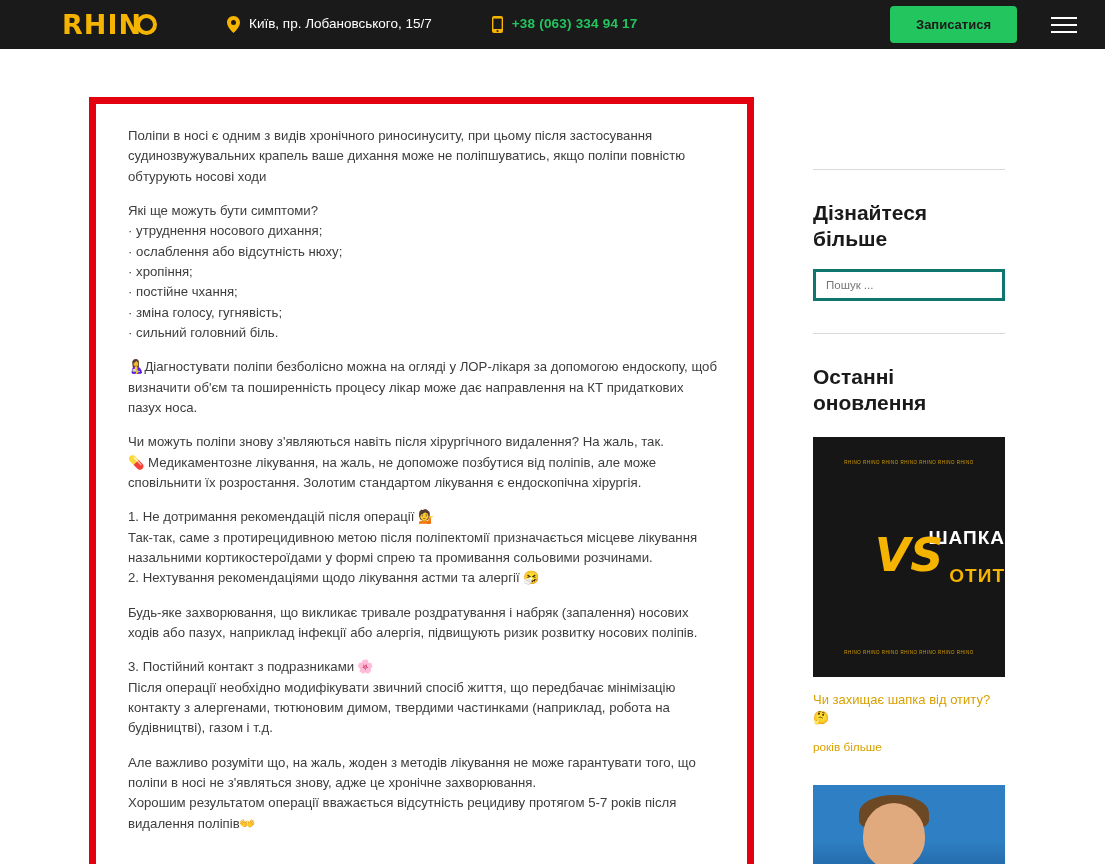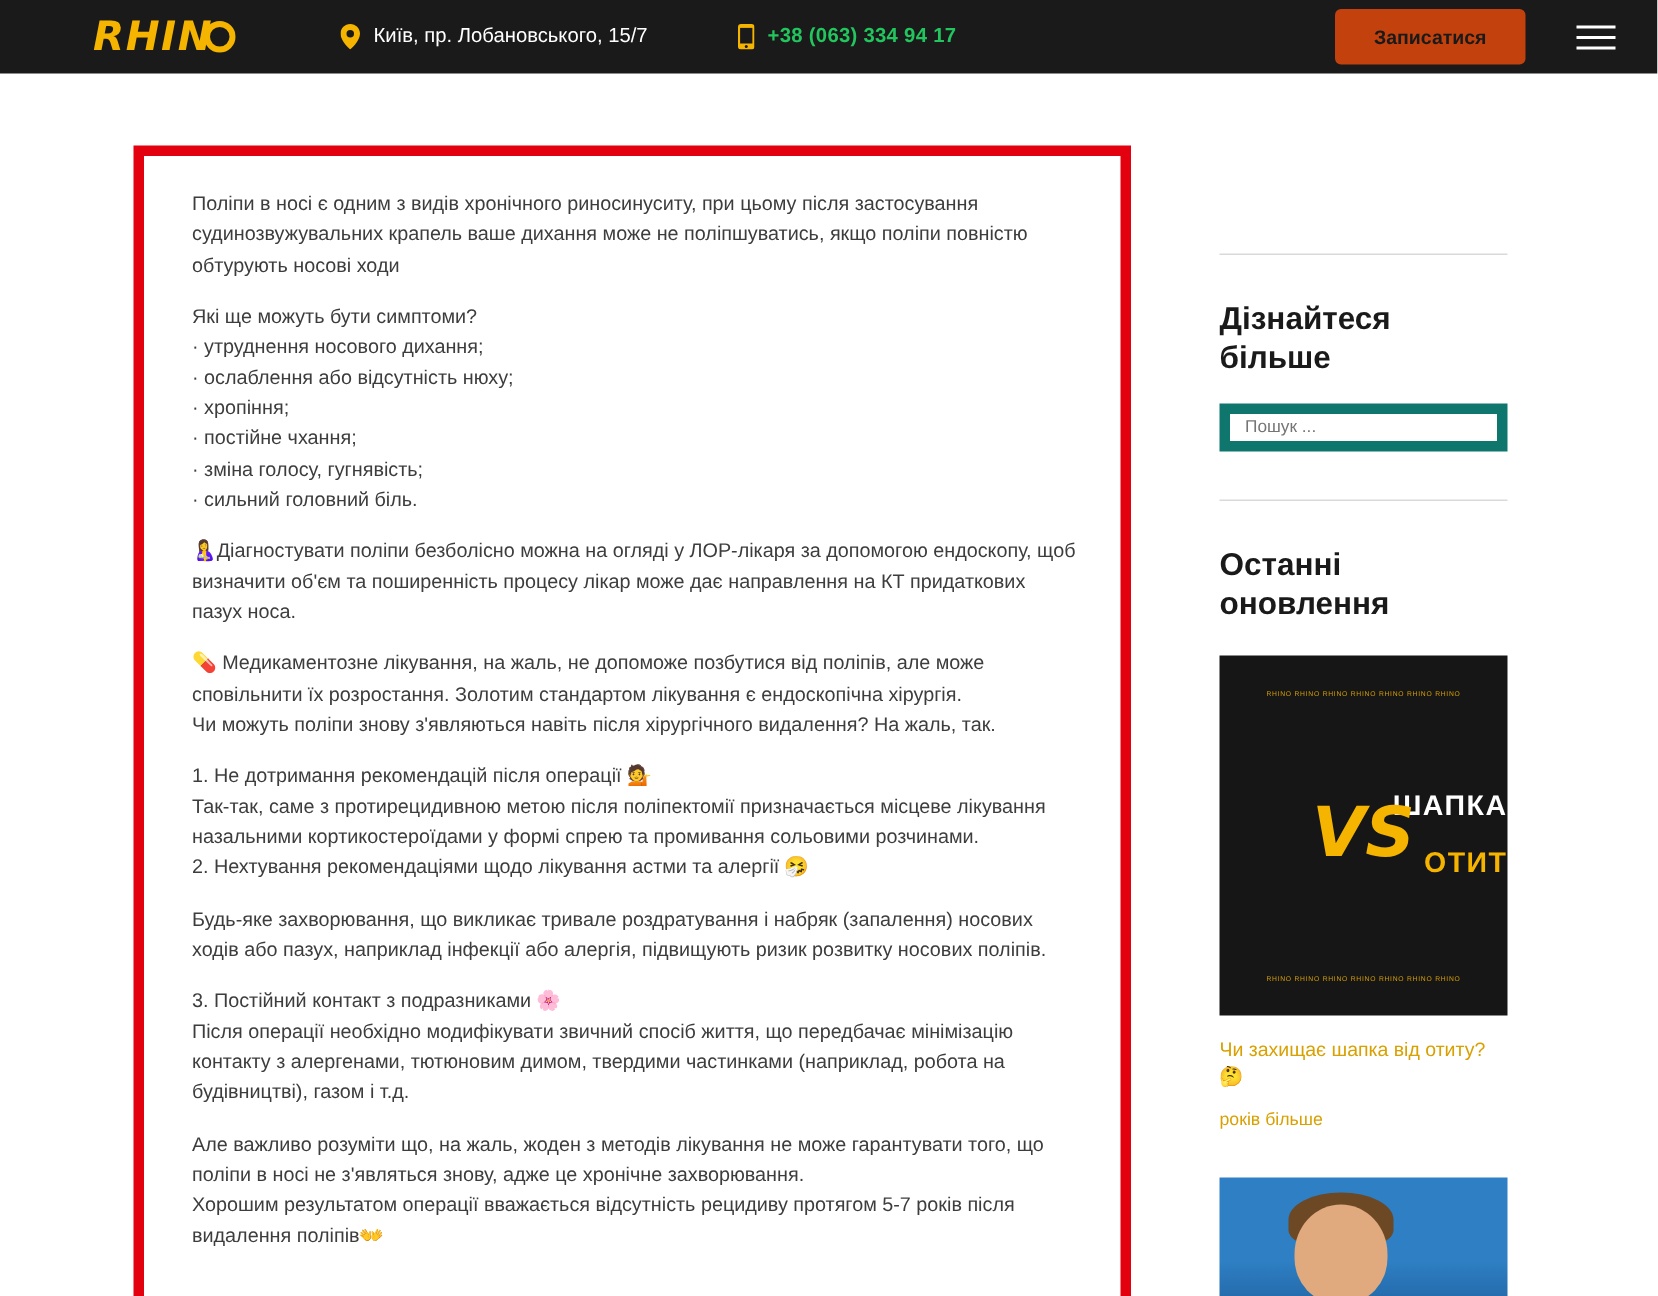--- a/index.html
+++ b/index.html
@@ -17,21 +17,20 @@
     display: flex;
     align-items: center;
     padding: 0 22px;
     position: relative;
   }
   .logo {
     display: flex;
     align-items: center;
     margin-left: 40px;
     margin-right: 70px;
-    font-style: italic;
   }
   .logo-text {
     font-size: 27px;
     font-weight: bold;
     letter-spacing: 1px;
     color: #f5b400;
     font-family: "DejaVu Sans", sans-serif;
   }
   .logo-ring {
     width: 21px; height: 21px;
@@ -46,21 +45,21 @@
     gap: 9px;
     color: #ffffff;
     font-size: 13.5px;
     margin-right: 60px;
     white-space: nowrap;
   }
   .hdr-item.phone { color: #22c55e; font-weight: bold; letter-spacing: .2px;}
   .pin-icon svg, .phone-icon svg { display: block; }
   .btn-appoint {
     margin-left: auto;
-    background: #c2410c;
+    background: #22c55e;
     color: #1a1a1a;
     font-size: 13px;
     font-weight: bold;
     border: none;
     border-radius: 4px;
     padding: 11px 26px;
     cursor: pointer;
     font-family: "Liberation Sans", sans-serif;
   }
   .burger {
@@ -113,21 +112,21 @@
   .side-title {
     font-size: 21px;
     font-weight: bold;
     color: #1a1a1a;
     line-height: 1.22;
     margin: 0 0 18px 0;
   }
   .search-input {
     width: 192px;
     height: 32px;
-    border: 7px solid #0f766e;
+    border: 3px solid #0f766e;
     background: #fff;
     font-size: 11.5px;
     color: #8a8a8a;
     padding: 0 10px;
     font-family: "Liberation Sans", sans-serif;
     outline: none;
   }
   .side-gap { height: 32px; }
   .side-title2 {
     font-size: 21px;
@@ -286,22 +285,22 @@
         <div>· ослаблення або відсутність нюху;</div>
         <div>· хропіння;</div>
         <div>· постійне чхання;</div>
         <div>· зміна голосу, гугнявість;</div>
         <div>· сильний головний біль.</div>
       </div>
 
       <p>🤱Діагностувати поліпи безболісно можна на огляді у ЛОР-лікаря за допомогою ендоскопу, щоб визначити об'єм та поширенність процесу лікар може дає направлення на КТ придаткових пазух носа.</p>
 
       <div class="lines">
+        <div>Чи можуть поліпи знову з'являються навіть після хірургічного видалення? На жаль, так.</div>
         <div>💊 Медикаментозне лікування, на жаль, не допоможе позбутися від поліпів, але може сповільнити їх розростання. Золотим стандартом лікування є ендоскопічна хірургія.</div>
-        <div>Чи можуть поліпи знову з'являються навіть після хірургічного видалення? На жаль, так.</div>
       </div>
 
       <div class="lines">
         <div>1. Не дотримання рекомендацій після операції 💁</div>
         <div>Так-так, саме з протирецидивною метою після поліпектомії призначається місцеве лікування назальними кортикостероїдами у формі спрею та промивання сольовими розчинами.</div>
         <div>2. Нехтування рекомендаціями щодо лікування астми та алергії 🤧</div>
       </div>
 
       <p>Будь-яке захворювання, що викликає тривале роздратування і набряк (запалення) носових ходів або пазух, наприклад інфекції або алергія, підвищують ризик розвитку носових поліпів.</p>
 

